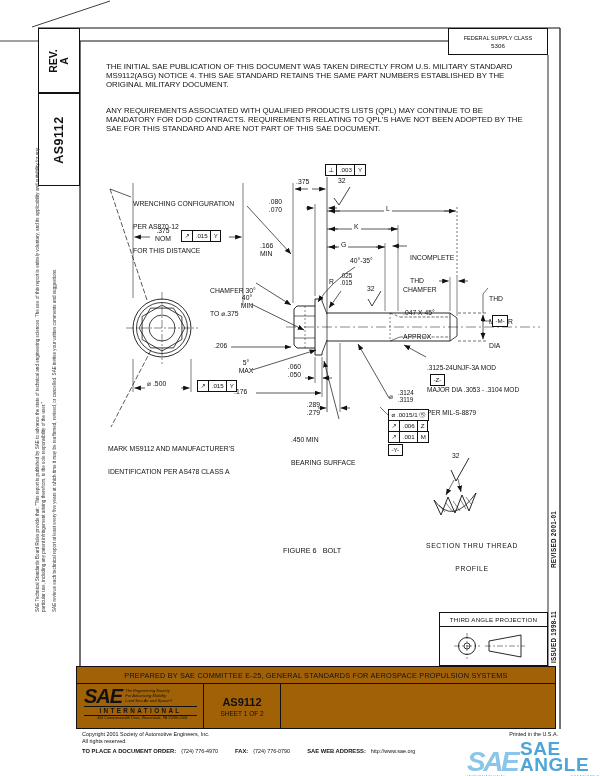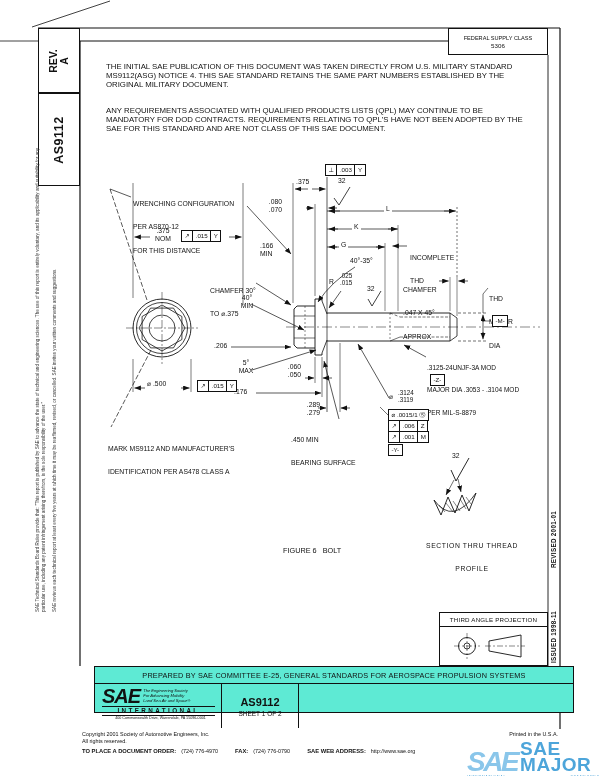--- a/index.html
+++ b/index.html
@@ -13,21 +13,21 @@
 .box{position:absolute;border:1.2px solid #111;box-sizing:border-box;z-index:2;background:transparent}
 .fcf{position:absolute;display:inline-flex;border:1px solid #111;background:#fff;z-index:3}
 .fcf>span{padding:0 2.5px;font-size:6.2px;line-height:10px;border-right:1px solid #111;white-space:nowrap}
 .fcf>span:last-child{border-right:none}
 .datum{position:absolute;border:1px solid #111;background:#fff;font-size:6.2px;line-height:9.5px;padding:0 2.5px;white-space:nowrap;z-index:3}
 .vbox{display:flex;align-items:center;justify-content:center}
 .vbox>span{transform:rotate(-90deg);white-space:pre;text-align:center;font-weight:bold}
 .side-rot{position:absolute;transform:rotate(-90deg);transform-origin:0 0;font-size:4.6px;line-height:5.8px;color:#333;z-index:2}
 .edge-rot{position:absolute;transform:rotate(-90deg);transform-origin:0 0;font-size:6.3px;font-weight:bold;letter-spacing:.3px;white-space:nowrap;z-index:2}
 .para{position:absolute;width:424px;font-size:7.8px;line-height:9.2px;text-align:left;z-index:2}
-#tblock{position:absolute;left:94px;top:666px;width:480px;height:47px;border:1.2px solid #111;box-sizing:border-box;z-index:3;background:#5eead4}
+#tblock{position:absolute;left:76px;top:666px;width:480px;height:63px;border:1.2px solid #111;box-sizing:border-box;z-index:3;background:#a16207}
 .tb-prep{height:16px;border-bottom:1px solid #111;display:flex;align-items:center;justify-content:center;font-size:7.3px;letter-spacing:.2px}
 .tb-row{display:flex;height:44px}
 .tb-cell{border-right:1px solid #111;box-sizing:border-box;height:100%}
 .tb-title{font-weight:bold;font-size:12.5px;text-align:center;letter-spacing:.6px;border-bottom:1px solid #111;line-height:13px;padding-top:0}
 .tb-desc{position:relative;font-size:6.2px;text-align:center;line-height:8.6px;padding-top:2px}
 .rmark{position:absolute;left:5px;top:4px;font-size:6.2px}
 .num-cell{display:flex;flex-direction:column;align-items:center;justify-content:center;gap:2px}
 .rev-cell{display:flex;flex-direction:column;align-items:center;justify-content:center}
 .sae-wrap{display:flex;gap:3px;padding:3px 2px 0 7px}
 .sae-big{font-style:italic;font-weight:900;font-size:20px;line-height:18px;letter-spacing:-1px}
@@ -205,21 +205,21 @@
 <div class="side-rot" style="left:52px;top:612px;width:462px">SAE reviews each technical report at least every five years at which time it may be reaffirmed, revised, or cancelled. SAE invites your written comments and suggestions.</div>
 
 <div class="edge-rot" style="left:550px;top:568px">REVISED 2001-01</div>
 <div class="edge-rot" style="left:550px;top:663px">ISSUED 1998-11</div>
 
 <div class="box" style="left:448px;top:28px;width:100px;height:27px;border-width:1px;display:flex;flex-direction:column;align-items:center;justify-content:center;background:#fff">
   <div style="font-size:5.6px;line-height:7px">FEDERAL SUPPLY CLASS</div>
   <div style="font-size:6.2px;line-height:7px">5306</div>
 </div>
 <div class="para" style="left:106px;top:62px">THE INITIAL SAE PUBLICATION OF THIS DOCUMENT WAS TAKEN DIRECTLY FROM U.S. MILITARY STANDARD MS9112(ASG) NOTICE 4.  THIS SAE STANDARD RETAINS THE SAME PART NUMBERS ESTABLISHED BY THE ORIGINAL MILITARY DOCUMENT.</div>
-<div class="para" style="left:106px;top:106px">ANY REQUIREMENTS ASSOCIATED WITH QUALIFIED PRODUCTS LISTS (QPL) MAY CONTINUE TO BE MANDATORY FOR DOD CONTRACTS.  REQUIREMENTS RELATING TO QPL'S HAVE NOT BEEN ADOPTED BY THE SAE FOR THIS STANDARD AND ARE NOT CLASS OF THIS SAE DOCUMENT.</div>
+<div class="para" style="left:106px;top:106px">ANY REQUIREMENTS ASSOCIATED WITH QUALIFIED PRODUCTS LISTS (QPL) MAY CONTINUE TO BE MANDATORY FOR DOD CONTRACTS.  REQUIREMENTS RELATING TO QPL'S HAVE NOT BEEN ADOPTED BY THE SAE FOR THIS STANDARD AND ARE NOT PART OF THIS SAE DOCUMENT.</div>
 
 <div class="lbl" style="left:133px;top:184px">
   <div>WRENCHING CONFIGURATION</div>
   <div>PER AS870-12</div>
   <div>FOR THIS DISTANCE</div>
 </div>
 <div class="fcf" style="left:325px;top:164px">
   <span>⊥</span>
   <span>.003</span>
   <span>Y</span>
@@ -351,21 +351,21 @@
   <span>(724) 776-4970</span>
   <b style="margin-left:12px">FAX:</b>
   <span>(724) 776-0790</span>
   <b style="margin-left:12px">SAE WEB ADDRESS:</b>
   <span>http://www.sae.org</span>
 </div>
 <div class="cp rtx" style="left:432px;top:731px;width:126px">Printed in the U.S.A.</div>
 <div class="wm">
   <div class="wm-row">
     <span class="wm-sae">SAE</span>
-    <span class="wm-norm">SAE MAJOR</span>
+    <span class="wm-norm">SAE ANGLE</span>
   </div>
   <div class="wm-sub">
     <span>INTERNATIONAL</span>
     <span>STANDARDS</span>
   </div>
 </div>
 
 </div>
 
 </body></html>

